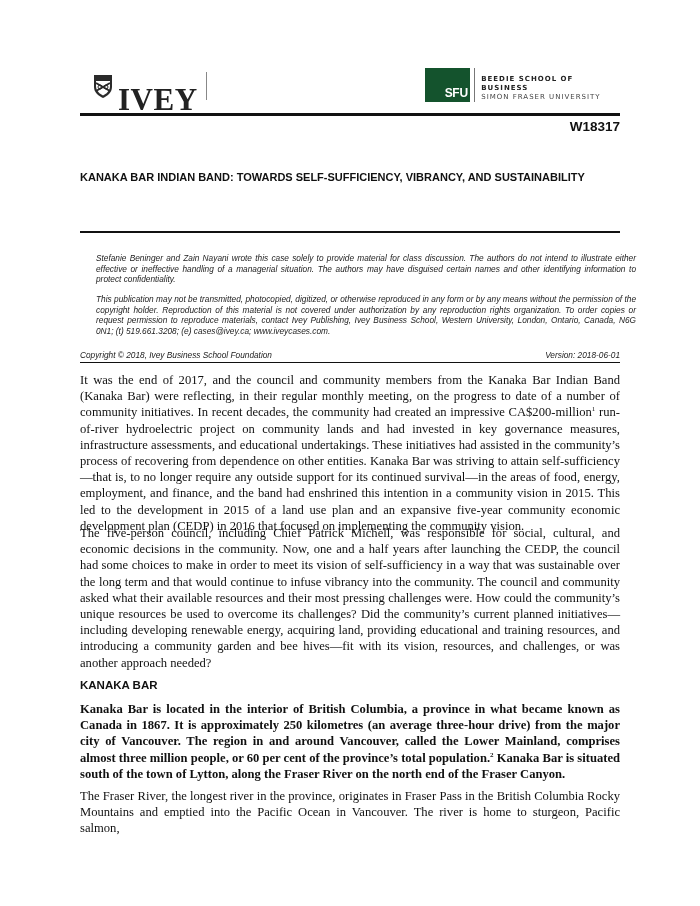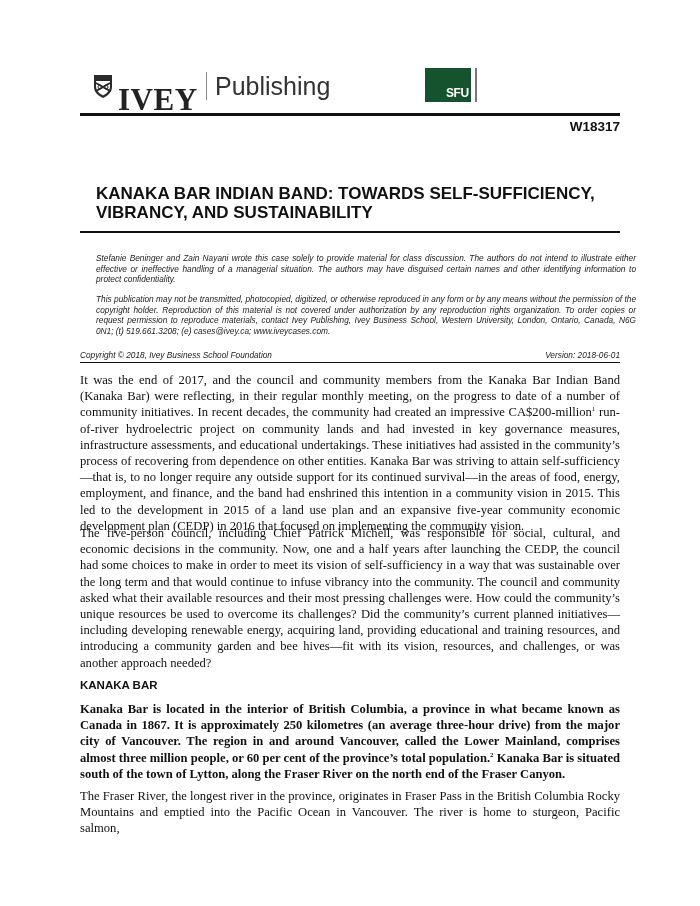--- a/index.html
+++ b/index.html
@@ -17,21 +17,21 @@
     .sfu-block { width: 46px; height: 34px; background: #14532d; position: relative; }
     .sfu-block span { position: absolute; right: 2px; bottom: 2px; color: #fff; font-family: "Liberation Sans", sans-serif; font-weight: bold; font-size: 12px; letter-spacing: -0.3px; }
     .sfu-sep { width: 1.5px; height: 34px; background: #777; margin: 0 6px 0 4px; }
     .sfu-text { font-family: "DejaVu Sans", sans-serif; font-size: 7px; line-height: 9px; letter-spacing: 1px; padding-bottom: 0px; }
     .sfu-text .l1 { font-weight: bold; color: #222; }
     .sfu-text .l2 { color: #444; }
 
     .top-rule { position: absolute; left: 0; top: 113px; width: 540px; height: 2.5px; background: #111; }
     .case-number { position: absolute; right: 0; top: 119px; font-family: "Liberation Sans", sans-serif; font-weight: bold; font-size: 13.5px; margin-left: 40px; }
 
-    .title { position: absolute; left: 0; top: 168px; width: 540px; font-family: "Liberation Sans", sans-serif; font-weight: bold; font-size: 17px; line-height: 19px; margin: 16px; }
+    .title { position: absolute; left: 0; top: 168px; width: 540px; font-family: "Liberation Sans", sans-serif; font-weight: bold; font-size: 11px; line-height: 19px; margin: 0; }
 
     .disc-rule { position: absolute; left: 0; top: 231px; width: 540px; height: 1.5px; background: #111; }
     .disclaimer { position: absolute; left: 0; width: 540px; font-family: "Liberation Sans", sans-serif; font-style: italic; font-size: 8.3px; line-height: 10.6px; text-align: justify; margin: 16px; color: #222; }
     .disc-1 { top: 237px; }
     .disc-2 { top: 278px; }
     .copyright-row { position: absolute; left: 0; top: 331px; width: 540px; display: flex; justify-content: space-between; font-family: "Liberation Sans", sans-serif; font-style: italic; font-size: 8.3px; line-height: 11px; color: #222; border-bottom: 1.2px solid #111; padding-bottom: 1px; margin-top: 19px; }
 
     .body-text { position: absolute; left: 0; width: 540px; font-family: "Liberation Serif", serif; font-size: 12.6px; line-height: 16.2px; text-align: justify; margin: 0; color: #111; }
     .p1 { top: 372px; }
     .p2 { top: 525px; }
@@ -48,28 +48,31 @@
   <div class="ivey-logo">
     <svg class="ivey-crest" viewBox="0 0 22 26">
       <path d="M2 2 H20 V14 C20 20 15 23 11 25 C7 23 2 20 2 14 Z" fill="#2a2a2a"></path>
       <path d="M4 8 H18 V13 C18 18 14 21 11 22.5 C8 21 4 18 4 13 Z" fill="#fff"></path>
       <path d="M4 10 L18 18 M18 10 L4 18" stroke="#2a2a2a" stroke-width="2"></path>
       <circle cx="8" cy="14" r="2" fill="none" stroke="#2a2a2a" stroke-width="1"></circle>
       <circle cx="14" cy="14" r="2" fill="none" stroke="#2a2a2a" stroke-width="1"></circle>
     </svg>
     <span class="ivey-word">IVEY</span>
     <span class="ivey-sep"></span>
-    <span class="ivey-pub">Publishing</span>
   </div>
 
   <div class="sfu-logo">
     <div class="sfu-block">
       <span>SFU</span>
     </div>
     <span class="sfu-sep"></span>
+    <div class="sfu-text">
+      <div class="l1">BEEDIE SCHOOL OF BUSINESS</div>
+      <div class="l2">SIMON FRASER UNIVERSITY</div>
+    </div>
   </div>
 
   <div class="top-rule"></div>
   <div class="case-number">W18317</div>
 
   <h1 class="title">KANAKA BAR INDIAN BAND: TOWARDS SELF-SUFFICIENCY, VIBRANCY, AND SUSTAINABILITY</h1>
 
   <div class="disc-rule"></div>
   <p class="disclaimer disc-1">Stefanie Beninger and Zain Nayani wrote this case solely to provide material for class discussion. The authors do not intend to illustrate either effective or ineffective handling of a managerial situation. The authors may have disguised certain names and other identifying information to protect confidentiality.</p>
   <p class="disclaimer disc-2">This publication may not be transmitted, photocopied, digitized, or otherwise reproduced in any form or by any means without the permission of the copyright holder. Reproduction of this material is not covered under authorization by any reproduction rights organization. To order copies or request permission to reproduce materials, contact Ivey Publishing, Ivey Business School, Western University, London, Ontario, Canada, N6G 0N1; (t) 519.661.3208; (e) cases@ivey.ca; www.iveycases.com.</p>

